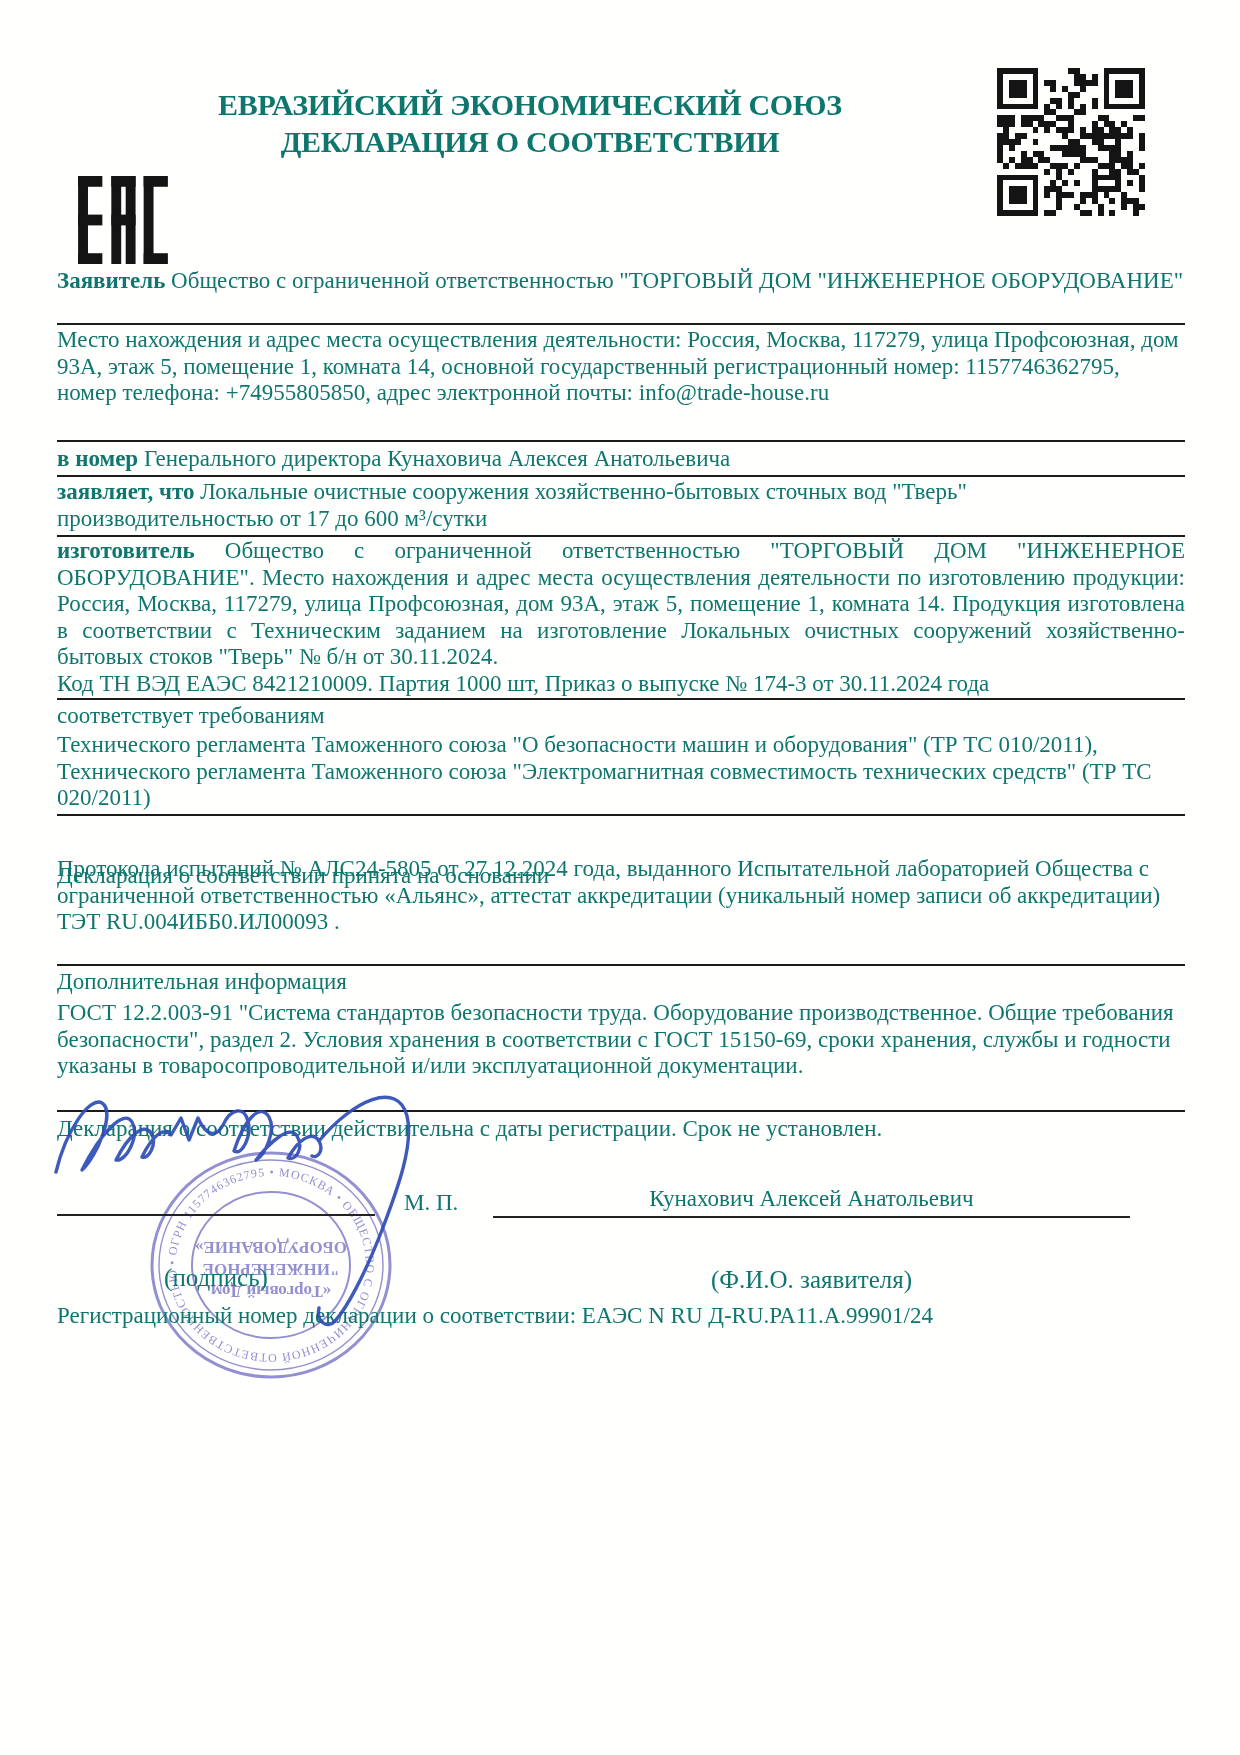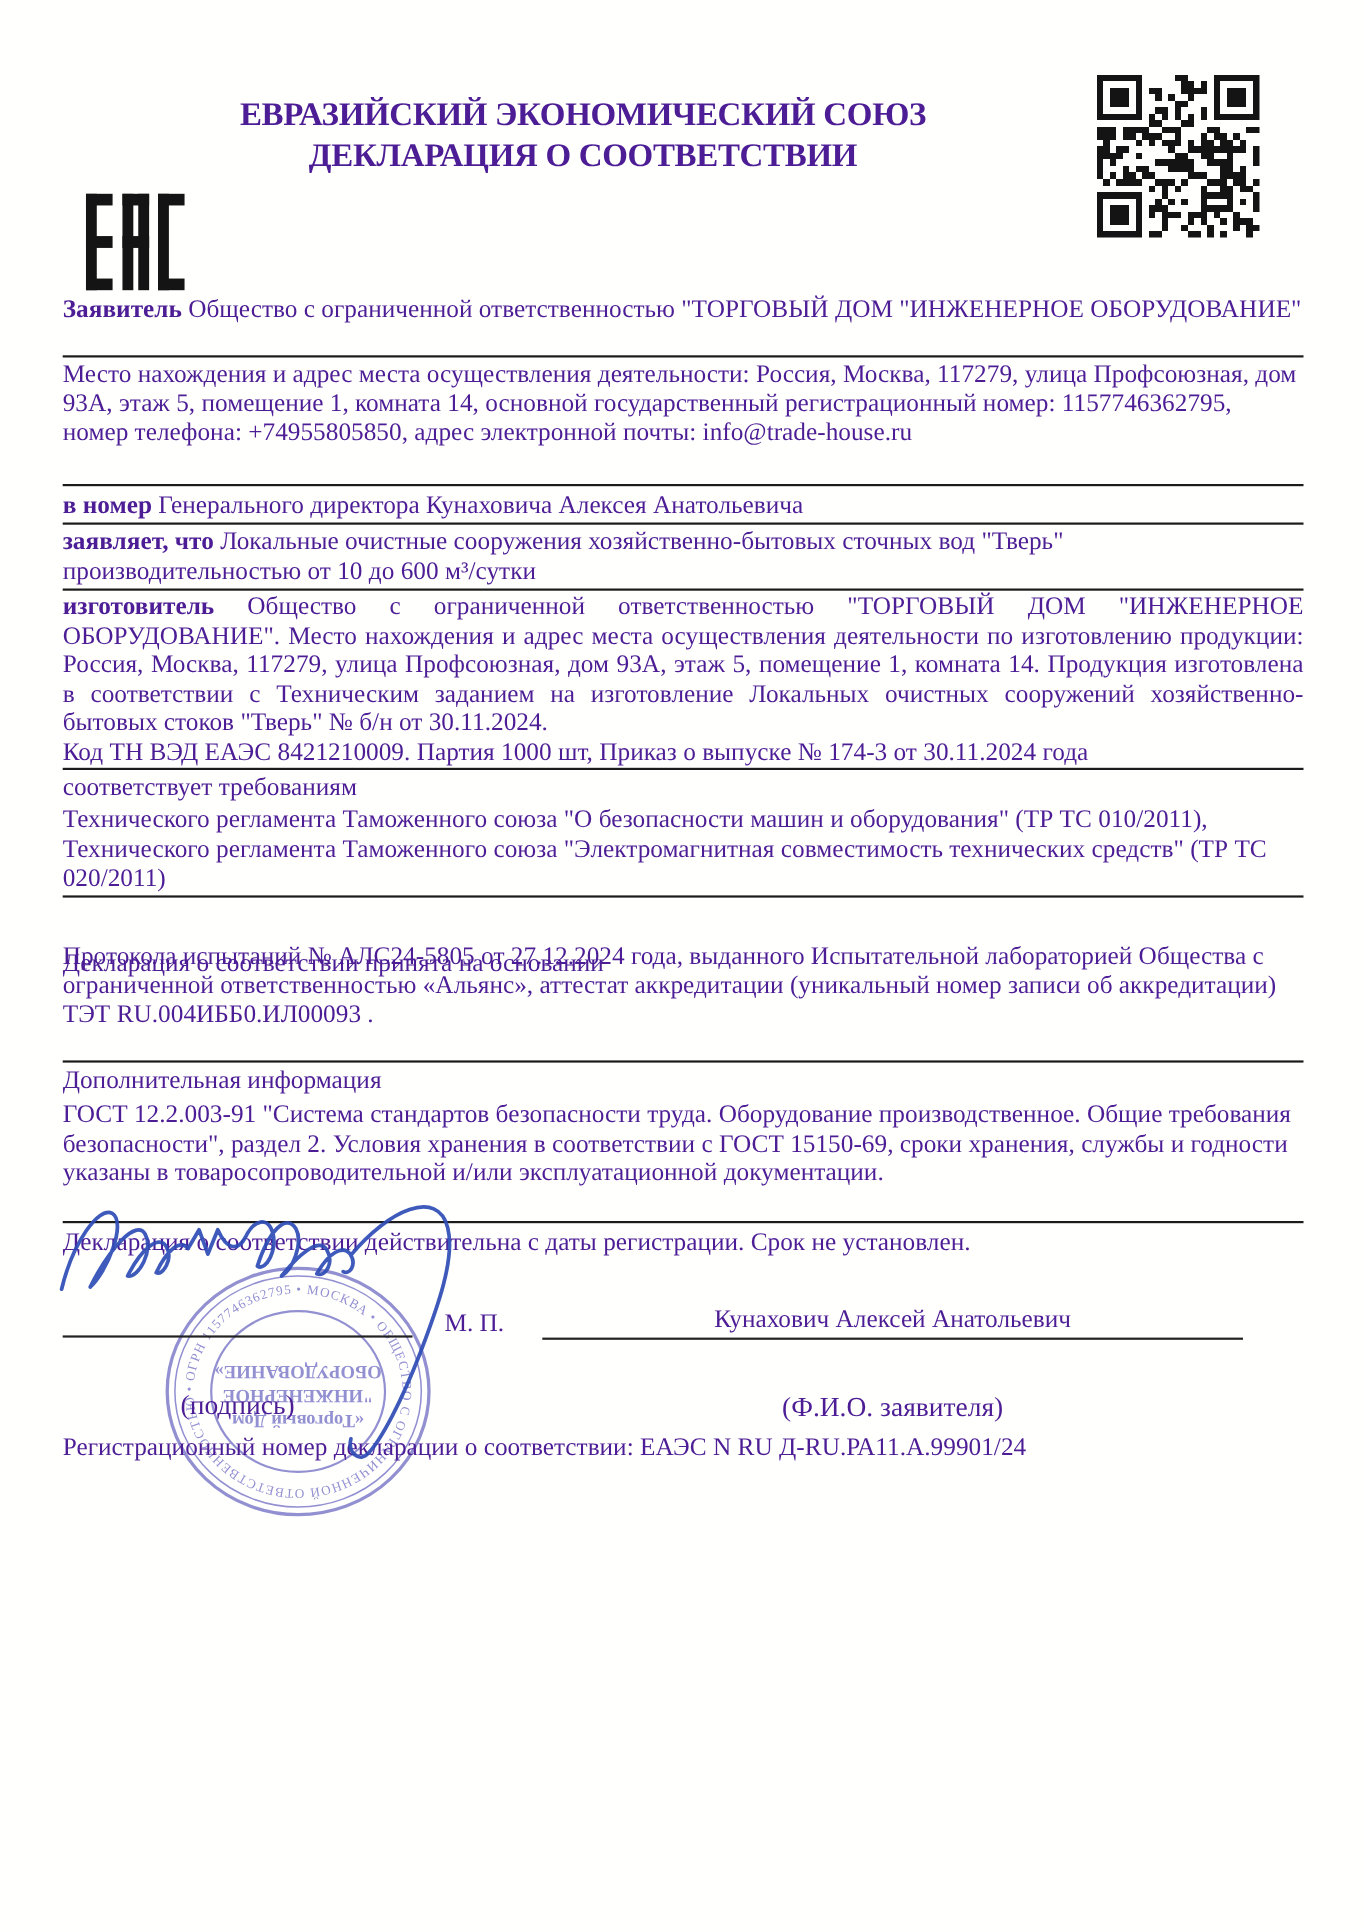--- a/index.html
+++ b/index.html
@@ -1,18 +1,18 @@
 <!DOCTYPE html>
 <html lang="ru"><head>
 <meta charset="utf-8">
 <style>
   html,body{margin:0;padding:0;background:#e8e8e8;}
   .page{
     position:relative;width:1240px;height:1755px;margin:0 auto;
-    background:#fffffe;color:#4c1d95;
+    background:#fffffe;color:#0f766e;
     font-family:"Liberation Serif","DejaVu Serif",serif;
     font-size:23px;line-height:26.5px;overflow:hidden;
   }
   .abs{position:absolute;left:57px;width:1128px;z-index:3;}
   .title{position:absolute;top:86px;left:0;width:1060px;text-align:center;
     font-weight:bold;font-size:30px;line-height:37px;letter-spacing:-0.3px;z-index:3;}
   .rule{position:absolute;left:57px;width:1128px;height:0;
     border-top:2px solid #1b1b1b;z-index:3;}
   p{margin:0;}
   .lead{font-weight:bold;}
@@ -364,21 +364,21 @@
 
   <p class="abs" style="top:268px"><span class="lead">Заявитель</span> <span>Общество с ограниченной ответственностью "ТОРГОВЫЙ ДОМ "ИНЖЕНЕРНОЕ ОБОРУДОВАНИЕ"</span></p>
   <div class="rule" style="top:323px"></div>
 
   <p class="abs" style="top:327px"><span>Место нахождения и адрес места осуществления деятельности: Россия, Москва, 117279, улица Профсоюзная, дом 93А, этаж 5, помещение 1, комната 14, основной государственный регистрационный номер: 1157746362795, номер телефона: +74955805850, адрес электронной почты: info@trade-house.ru</span></p>
   <div class="rule" style="top:440px"></div>
 
   <p class="abs" style="top:446px"><span class="lead">в номер</span> <span>Генерального директора Кунаховича Алексея Анатольевича</span></p>
   <div class="rule" style="top:475px"></div>
 
-  <p class="abs" style="top:479px"><span class="lead">заявляет, что</span> <span>Локальные очистные сооружения хозяйственно-бытовых сточных вод "Тверь" производительностью от 10 до 600 м³/сутки</span></p>
+  <p class="abs" style="top:479px"><span class="lead">заявляет, что</span> <span>Локальные очистные сооружения хозяйственно-бытовых сточных вод "Тверь" производительностью от 17 до 600 м³/сутки</span></p>
   <div class="rule" style="top:535px"></div>
 
   <div class="abs just" style="top:538px">
     <p class="just" style="display:inline"><span class="lead">изготовитель</span> <span>Общество с ограниченной ответственностью "ТОРГОВЫЙ ДОМ "ИНЖЕНЕРНОЕ ОБОРУДОВАНИЕ". Место нахождения и адрес места осуществления деятельности по изготовлению продукции: Россия, Москва, 117279, улица Профсоюзная, дом 93А, этаж 5, помещение 1, комната 14. Продукция изготовлена в соответствии с Техническим заданием на изготовление Локальных очистных сооружений хозяйственно-бытовых стоков "Тверь" № б/н от 30.11.2024.</span></p>
     <p>Код ТН ВЭД ЕАЭС 8421210009. Партия 1000 шт, Приказ о выпуске № 174-3 от 30.11.2024 года</p>
   </div>
   <div class="rule" style="top:698px"></div>
 
   <p class="abs bold" style="top:703px">соответствует требованиям</p>
   <p class="abs" style="top:732px">Технического регламента Таможенного союза "О безопасности машин и оборудования" (ТР ТС 010/2011), Технического регламента Таможенного союза "Электромагнитная совместимость технических средств" (ТР ТС 020/2011)</p>

